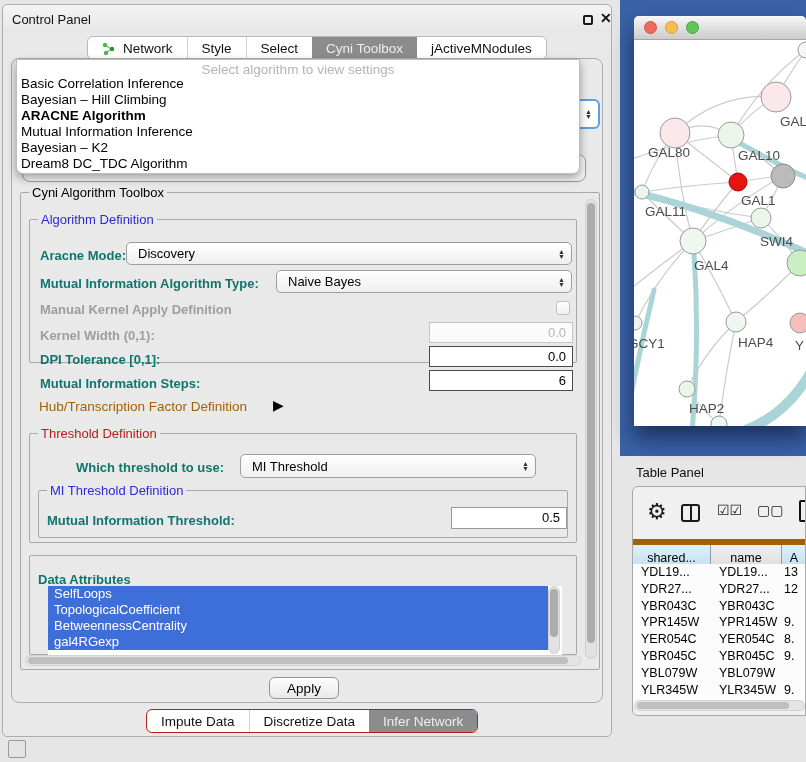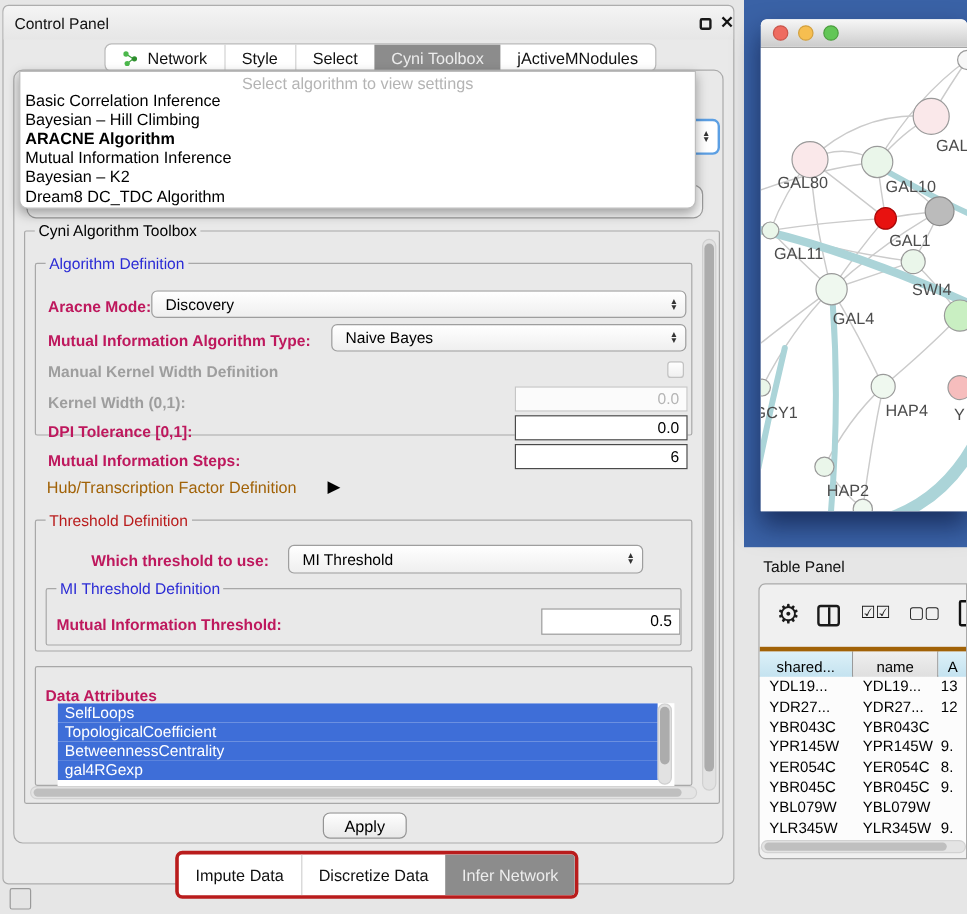--- a/index.html
+++ b/index.html
@@ -43,21 +43,21 @@
   .popup-item { font-size:13.5px; color:#000; padding-left:4px; height:16px; line-height:16px; white-space:nowrap; }
   .popup-item.bold { font-weight:bold; }
 
   
   .group { position:absolute; border:1px solid #A8A8A8; border-radius:2px; }
   .legend { position:absolute; top:-8px; left:8px; background:#E9E9E9; padding:0 3px;
     font-size:13px; white-space:nowrap; }
   .legend.blue { color:#2B2BD5; }
   .legend.green { color:#b91c1c; }
 
-  .lbl  { position:absolute; font-size:13px; font-weight:bold; color:#be185d; white-space:nowrap; }
+  .lbl  { position:absolute; font-size:13px; font-weight:bold; color:#0f766e; white-space:nowrap; }
   .lbl.dis { color:#9E9E9E; }
   .combo { position:absolute; background:linear-gradient(#FFFFFF,#EFEFEF); border:1px solid #9E9E9E;
     border-radius:5px; font-size:13px; color:#000; display:flex; align-items:center; padding-left:11px; }
   .spinner { position:absolute; right:6px; top:50%; transform:translateY(-50%);
     display:flex; flex-direction:column; line-height:5px; font-size:7px; color:#333; }
   .field { position:absolute; background:#FFF; border:1px solid #999; font-size:13px;
     text-align:right; padding:2px 6px 0 0; color:#000; }
   .field.dark { border:1.5px solid #4A4A4A; }
   .field.dis { background:#FBFBFB; border:1px solid #C6C6C6; color:#B5B5B5; }
   .checkbox { position:absolute; width:14px; height:14px; border:1px solid #C2C2C2;
@@ -71,41 +71,41 @@
 
   
   #attr-list { position:absolute; left:18px; top:30px; width:514px; height:70px; background:#FFF; overflow:hidden; }
   .attr-item { width:500px; height:16px; line-height:16px; font-size:13px; padding-left:6px;
     background:#3E6ED8; color:#FFF; white-space:nowrap; }
 
   #apply-btn { left:266px; top:672px; width:70px; height:22px; background:linear-gradient(#FEFEFE,#E8E8E8);
     border:1px solid #949494; border-radius:6px; font-size:13.5px; color:#000;
     display:flex; align-items:center; justify-content:center; }
 
-  #bottom-tabstrip { left:143px; top:704px; height:40px; display:flex; background:#FFF;
-    border:3px solid #b91c1c; border-radius:6px; overflow:hidden; }
+  #bottom-tabstrip { left:143px; top:704px; height:24px; display:flex; background:#FFF;
+    border:1px solid #b91c1c; border-radius:6px; overflow:hidden; }
 
   
   #network-window { left:634px; top:16px; width:172px; height:410px; background:#FFF;
     border-radius:5px 5px 0 0; box-shadow:0 12px 22px rgba(5,15,50,.6); }
   #nw-titlebar { left:0; top:0; width:172px; height:24px;
     background:linear-gradient(#F7F7F7,#CCCCCC); border-bottom:1px solid #A5A5A5; border-radius:5px 5px 0 0; }
   .traffic { position:absolute; top:5px; width:13px; height:13px; border-radius:50%; }
   #nw-canvas { left:0; top:24px; width:172px; height:386px; background:#FFF; overflow:hidden; }
 
   
   #table-panel-label { left:636px; top:465px; font-size:13px; color:#111; }
   #table-panel { left:632px; top:486px; width:174px; height:230px; background:#F0F0F0;
     border:1px solid #A9A9A9; border-radius:6px 0 0 6px; overflow:hidden; }
   #tp-toolbar { left:0; top:0; width:174px; height:52px; }
   .tp-icon { position:absolute; color:#1A1A1A; }
   #tp-colicon { left:48px; top:17px; width:19px; height:18px; border:2px solid #1A1A1A; border-radius:3px; }
   #tp-colicon::after { content:""; position:absolute; left:7px; top:0; width:2px; height:14px; background:#1A1A1A; }
   #tp-fileicon { left:166px; top:13px; width:15px; height:22px; border:2px solid #111; border-radius:2px; background:#F0F0F0; }
-  #tp-header { left:0; top:52px; width:174px; height:25px; display:flex; border-top:4px solid #a16207; border-bottom:1px solid #9A9A9A; }
+  #tp-header { left:0; top:52px; width:174px; height:25px; display:flex; border-top:6px solid #a16207; border-bottom:1px solid #9A9A9A; }
   .th { height:25px; font-size:12.5px; color:#000; display:flex; align-items:center;
     justify-content:center; border-right:1px solid #9A9A9A; overflow:hidden; white-space:nowrap; }
   .th.blue { background:linear-gradient(#DDF0F8,#BFE0EE); }
   .th.gray { background:linear-gradient(#EFEFEF,#DCDCDC); }
   #tp-rows { left:0; top:77px; width:174px; height:142px; overflow:hidden; background:#FCFCFC; }
   .tr { display:flex; height:16.8px; }
   .td { font-size:12.5px; color:#000; line-height:16.8px; white-space:nowrap; overflow:hidden; }
 
   #tp-hscroll { left:1px; top:213px; width:171px; }
   #mini-icon { left:8px; top:740px; width:18px; height:18px; border:1px solid #9A9A9A;
@@ -191,21 +191,21 @@
 
         <span class="lbl" style="left:10px; top:56px;">Mutual Information Algorithm Type:</span>
         <div class="combo" style="left:246px; top:50px; width:296px; height:23px;">
           <span>Naive Bayes</span>
           <span class="spinner">
               <span>▲</span>
               <span>▼</span>
             </span>
         </div>
 
-        <span class="lbl dis" style="left:10px; top:82px;">Manual Kernel Width Definition</span>
+        <span class="lbl dis" style="left:10px; top:82px;">Manual Kernel Apply Definition</span>
         <div class="checkbox" style="left:526px; top:81px;"></div>
 
         <span class="lbl dis" style="left:10px; top:108px;">Kernel Width (0,1):</span>
         <div class="field dis" style="left:399px; top:102px; width:144px; height:21px;">0.0</div>
 
         <span class="lbl" style="left:10px; top:132px;">DPI Tolerance [0,1]:</span>
         <div class="field dark" style="left:399px; top:126px; width:144px; height:21px;">0.0</div>
 
         <span class="lbl" style="left:10px; top:156px;">Mutual Information Steps:</span>
         <div class="field dark" style="left:399px; top:150px; width:144px; height:21px;">6</div>

